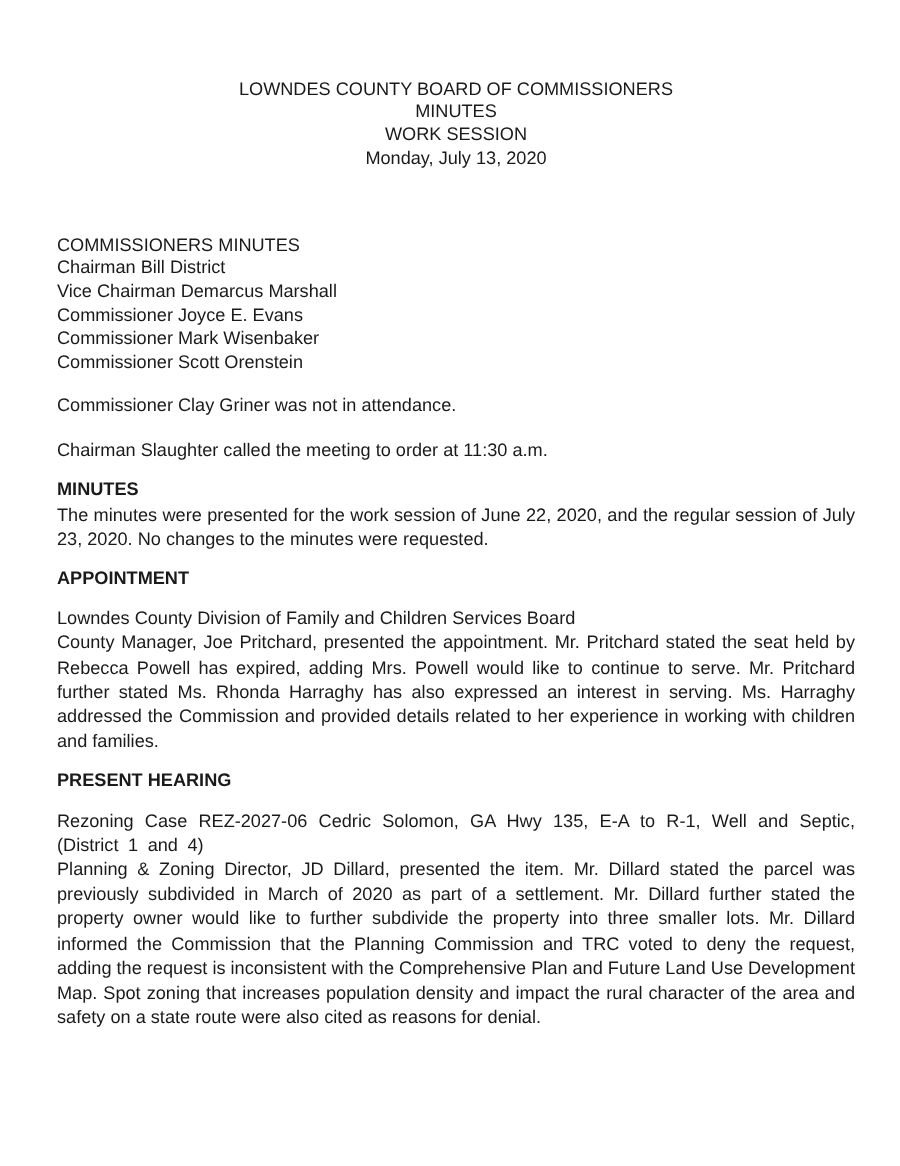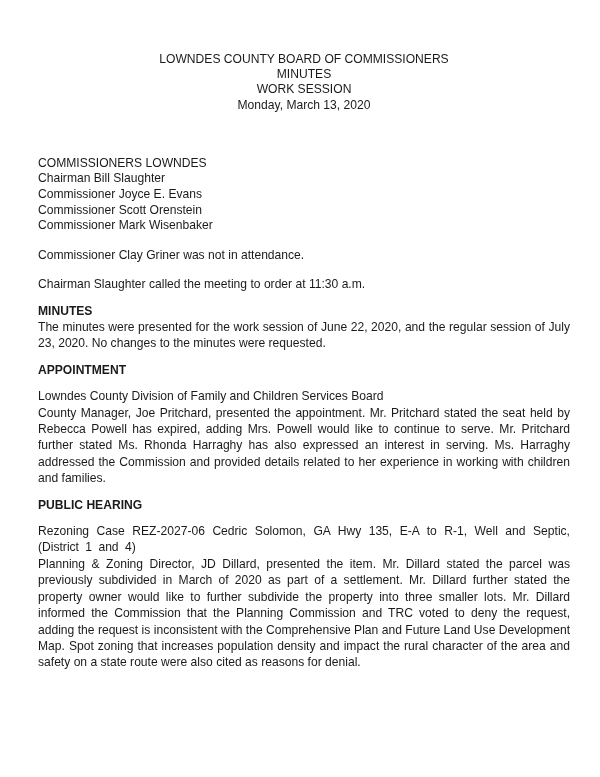--- a/index.html
+++ b/index.html
@@ -21,45 +21,46 @@
   </style>
 </head>
 <body>
 
 <div class="page">
 
   <div class="header">
     <div>LOWNDES COUNTY BOARD OF COMMISSIONERS</div>
     <div>MINUTES</div>
     <div>WORK SESSION</div>
-    <div>Monday, March 13, 2020</div>
+    <div>Monday, July 13, 2020</div>
   </div>
 
   <div class="section-gap"></div>
 
   <div>
-    <p class="list-line">COMMISSIONERS LOWNDES</p>
-    <p class="list-line">Chairman Bill Slaughter</p>
+    <p class="list-line">COMMISSIONERS MINUTES</p>
+    <p class="list-line">Chairman Bill District</p>
+    <p class="list-line">Vice Chairman Demarcus Marshall</p>
     <p class="list-line">Commissioner Joyce E. Evans</p>
+    <p class="list-line">Commissioner Mark Wisenbaker</p>
     <p class="list-line">Commissioner Scott Orenstein</p>
-    <p class="list-line">Commissioner Mark Wisenbaker</p>
     <p class="para-left" style="margin-top:13px">Commissioner Clay Griner was not in attendance.</p>
     <p class="para-left" style="margin-top:13px">Chairman Slaughter called the meeting to order at 11:30 a.m.</p>
   </div>
 
   <div style="margin-top:10px">
     <p class="heading">MINUTES</p>
     <p class="para">The minutes were presented for the work session of June 22, 2020, and the regular session of July 23, 2020.  No changes to the minutes were requested.</p>
   </div>
 
   <div style="margin-top:10px">
     <p class="heading">APPOINTMENT</p>
     <p class="subheading" style="margin-top:10px">Lowndes County Division of Family and Children Services Board</p>
     <p class="para">County Manager, Joe Pritchard, presented the appointment.  Mr. Pritchard stated the seat held by Rebecca Powell has expired, adding Mrs. Powell would like to continue to serve.  Mr. Pritchard further stated Ms. Rhonda Harraghy has also expressed an interest in serving.  Ms. Harraghy addressed the Commission and provided details related to her experience in working with children and families.</p>
   </div>
 
   <div style="margin-top:10px">
-    <p class="heading">PUBLIC HEARING</p>
+    <p class="heading">PRESENT HEARING</p>
     <p class="subheading rez" style="margin-top:10px">Rezoning Case REZ-2027-06 Cedric Solomon, GA Hwy 135, E-A to R-1, Well and Septic, (District 1 and 4)</p>
     <p class="para">Planning &amp; Zoning Director, JD Dillard, presented the item.  Mr. Dillard stated the parcel was previously subdivided in March of 2020 as part of a settlement.  Mr. Dillard further stated the property owner would like to further subdivide the property into three smaller lots.  Mr. Dillard informed the Commission that the Planning Commission and TRC voted to deny the request, adding the request is inconsistent with the Comprehensive Plan and Future Land Use Development Map.  Spot zoning that increases population density and impact the rural character of the area and safety on a state route were also cited as reasons for denial.</p>
   </div>
 
 </div>
 
 </body></html>

